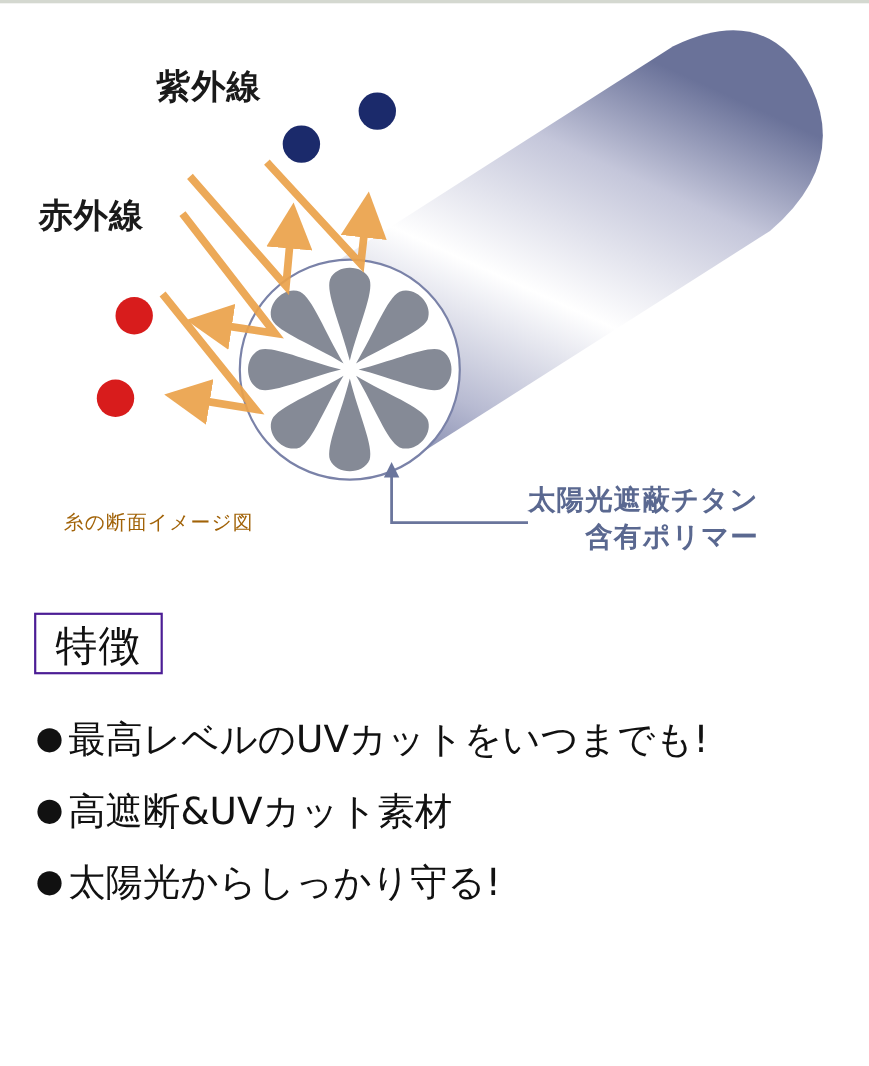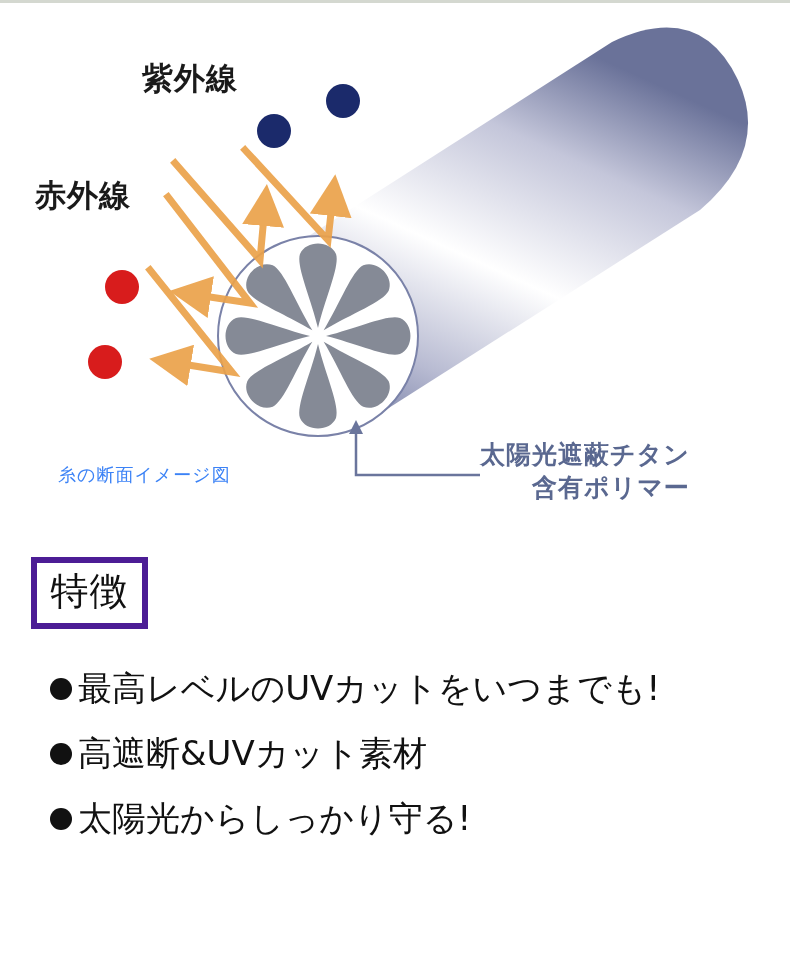--- a/index.html
+++ b/index.html
@@ -8,33 +8,33 @@
     font-family: "DejaVu Sans", sans-serif;
   }
   .topbar { position: absolute; left: 0; top: 0; width: 790px; height: 3px; background: #d4d8d0; }
   .diagram { position: absolute; left: 0; top: 0; width: 790px; height: 540px; }
   .lbl-uv, .lbl-ir {
     position: absolute; font-weight: bold; font-size: 31px; color: #1a1a1a; letter-spacing: 1px;
   }
   .lbl-uv { left: 142px; top: 58px; }
   .lbl-ir { left: 35px; top: 175px; }
   .lbl-cross {
-    position: absolute; left: 58px; top: 463px; font-size: 18px; color: #3b82f6; letter-spacing: 1px;
+    position: absolute; left: 58px; top: 463px; font-size: 18px; color: #a16207; letter-spacing: 1px;
   }
   .lbl-polymer {
     position: absolute; left: 480px; top: 438px; font-size: 25px; font-weight: bold;
     color: #5a6890; line-height: 33px; text-align: right; letter-spacing: 1px;
   }
   .lbl-polymer span { display: block; }
   .features-title {
-    position: absolute; left: 31px; top: 557px; width: 117px; height: 72px;
-    border: 6px solid #4c1d95; box-sizing: border-box;
+    position: absolute; left: 31px; top: 557px; width: 117px; height: 56px;
+    border: 2px solid #4c1d95; box-sizing: border-box;
     font-size: 38px; color: #111; line-height: 56px; text-align: center; letter-spacing: 1px;
   }
-  .feature-list { position: absolute; left: 30px; top: 640px; margin: 16px; padding: 0; list-style: none; }
+  .feature-list { position: absolute; left: 30px; top: 640px; margin: 0; padding: 0; list-style: none; }
   .feature-item {
     display: flex; align-items: center; height: 65px;
     font-size: 34px; color: #111; letter-spacing: 0px;
   }
   .bullet {
     display: inline-block; width: 22px; height: 22px; border-radius: 50%; background: #111;
     margin-right: 6px; margin-left: 4px;
   }
 </style>
 </head>

